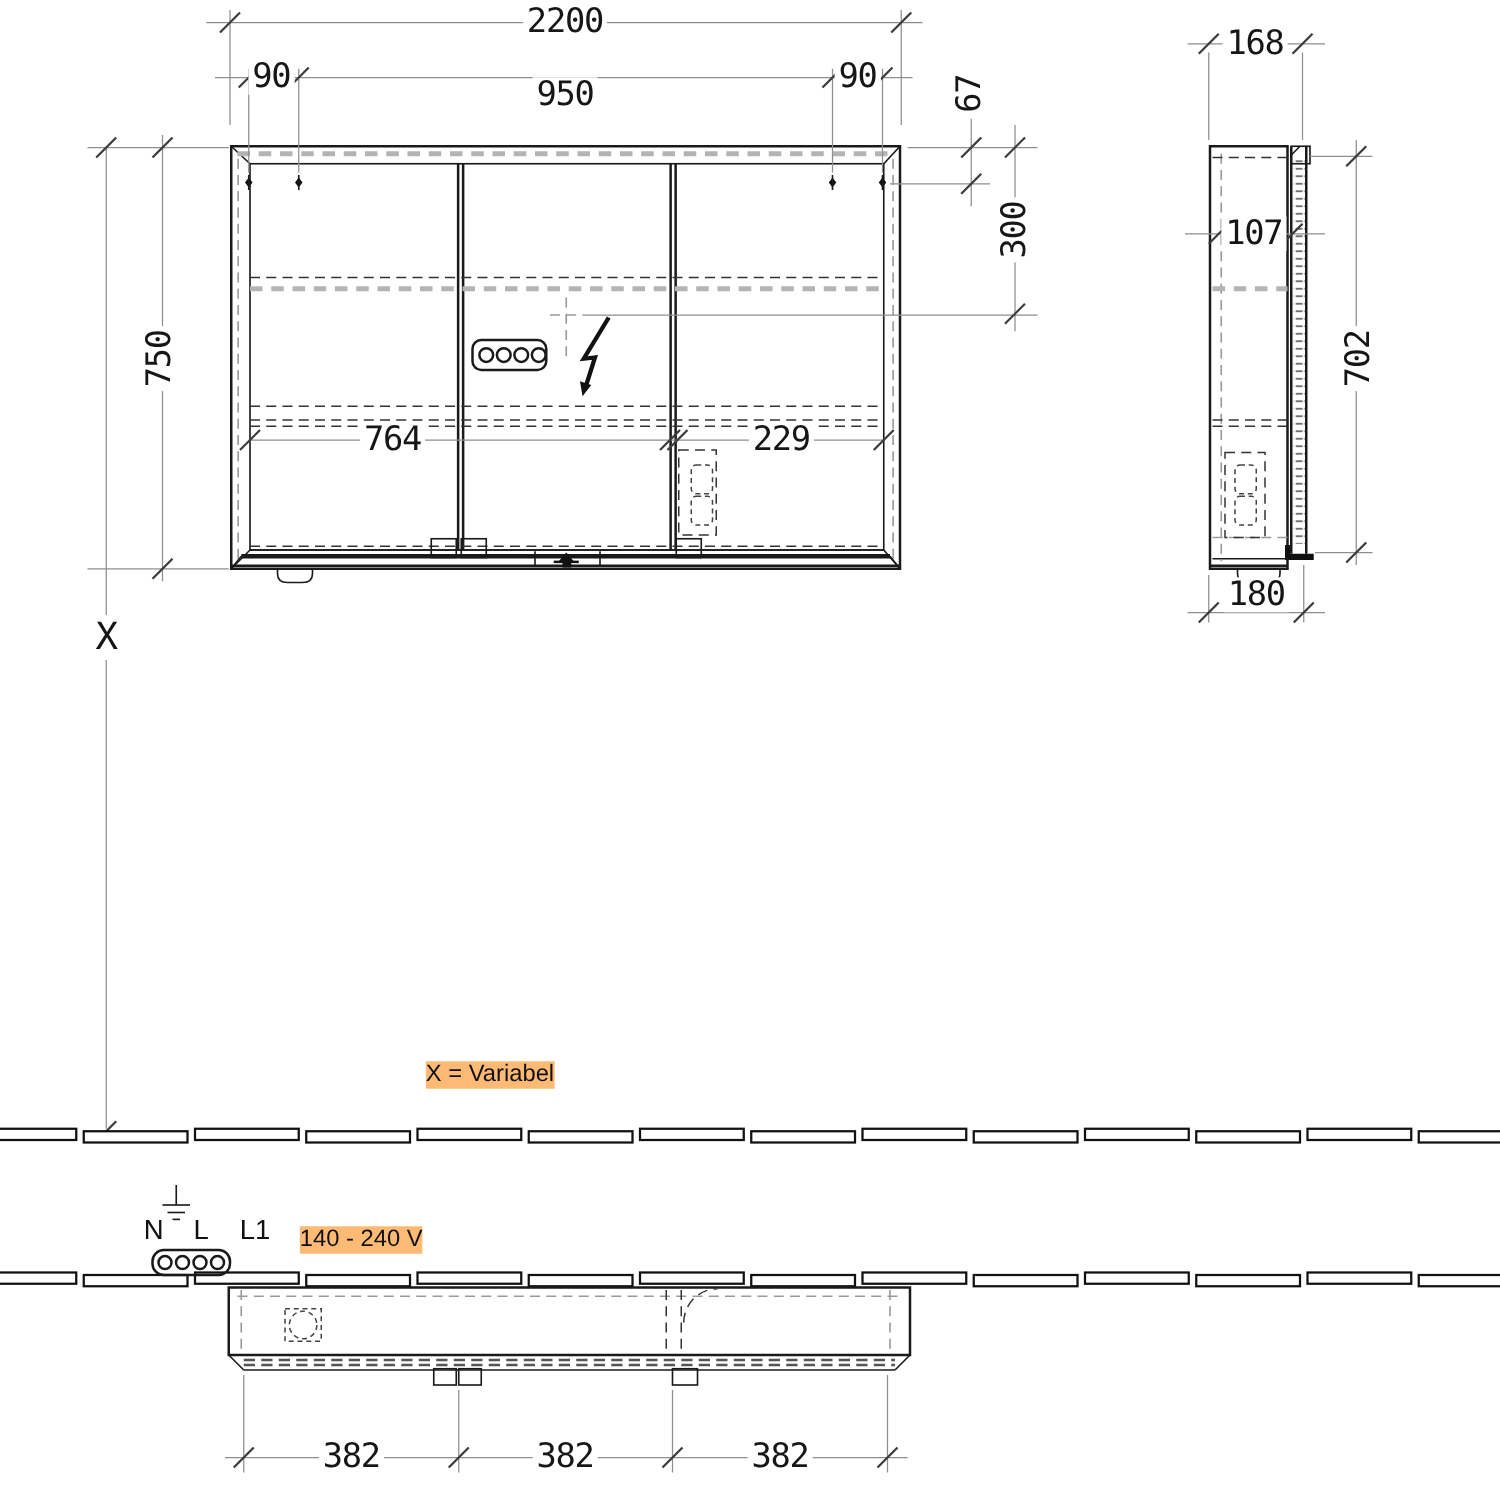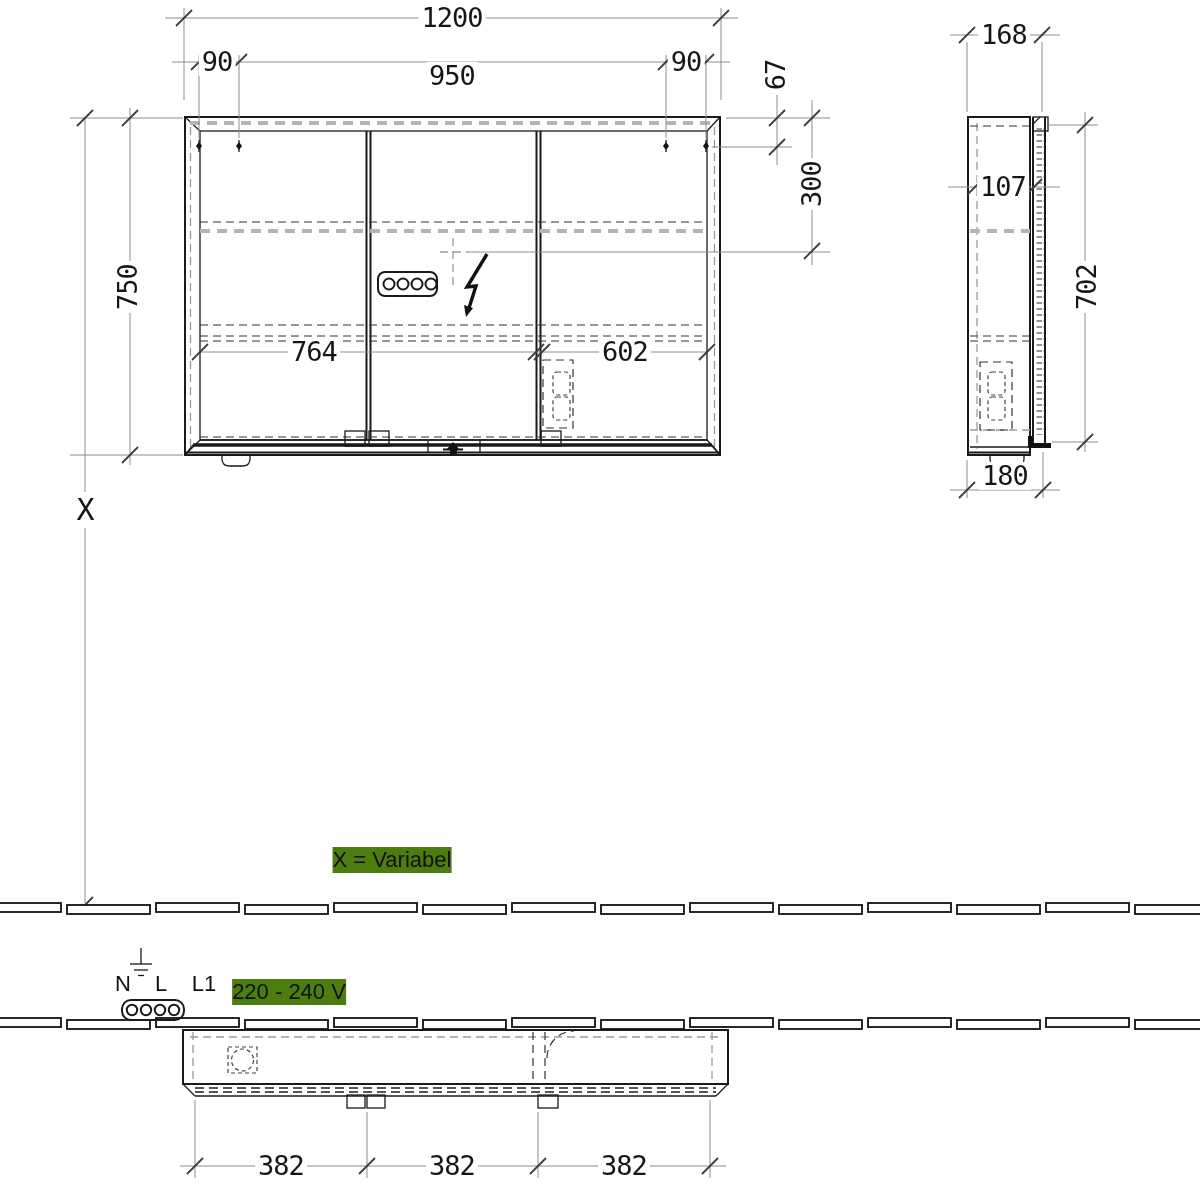--- a/index.html
+++ b/index.html
@@ -22,21 +22,21 @@
   .hl  { stroke:#555; stroke-width:2; fill:none; stroke-dasharray:9 5; }
 
   
   .dim-label { position:absolute; transform:translate(-50%,-50%); background:#fff;
                padding:0 3px; font-size:27px; line-height:1.05; color:#161616;
                letter-spacing:-1px; white-space:nowrap; }
   .rot { transform:translate(-50%,-50%) rotate(-90deg); }
 
   
   .note { position:absolute; transform:translate(-50%,-50%); font-family:"Liberation Sans", sans-serif;
-          font-size:22px; color:#111; white-space:nowrap; background:#4d7c0f; }
+          font-size:19px; color:#111; white-space:nowrap; background:#fdba74; }
   .term { font-size:22px; }
 </style>
 </head>
 <body>
 
 <div id="canvas">
 
 <svg width="1200" height="1200" viewBox="0 0 1200 1200">
   <defs>
     <pattern id="hh" width="7" height="6" patternUnits="userSpaceOnUse">
@@ -288,38 +288,38 @@
     <g>
       <rect x="122" y="1000" width="62" height="20" rx="9" class="k" stroke-width="1.8"></rect>
       <circle cx="132" cy="1010" r="5.2" class="k" stroke-width="1.6"></circle>
       <circle cx="146" cy="1010" r="5.2" class="k" stroke-width="1.6"></circle>
       <circle cx="160" cy="1010" r="5.2" class="k" stroke-width="1.6"></circle>
       <circle cx="174" cy="1010" r="5.2" class="k" stroke-width="1.6"></circle>
     </g>
   </g>
 </svg>
 
-  <div class="dim-label" style="left:452px;top:18px">1200</div>
+  <div class="dim-label" style="left:452px;top:18px">2200</div>
   <div class="dim-label" style="left:217px;top:62px">90</div>
   <div class="dim-label" style="left:452px;top:76px">950</div>
   <div class="dim-label" style="left:686px;top:62px">90</div>
   <div class="dim-label rot" style="left:776px;top:75px">67</div>
   <div class="dim-label rot" style="left:812px;top:184px">300</div>
   <div class="dim-label rot" style="left:128px;top:287px">750</div>
   <div class="dim-label" style="left:314px;top:352px">764</div>
-  <div class="dim-label" style="left:625px;top:352px">602</div>
+  <div class="dim-label" style="left:625px;top:352px">229</div>
   <div class="dim-label" style="left:85px;top:510px;font-size:30px">X</div>
 
   <div class="dim-label" style="left:1004px;top:35px">168</div>
   <div class="dim-label" style="left:1003px;top:187px">107</div>
   <div class="dim-label rot" style="left:1087px;top:287px">702</div>
   <div class="dim-label" style="left:1005px;top:476px">180</div>
 
   <div class="dim-label" style="left:281px;top:1166px">382</div>
   <div class="dim-label" style="left:452px;top:1166px">382</div>
   <div class="dim-label" style="left:624px;top:1166px">382</div>
 
   <div class="note" style="left:392px;top:860px">X = Variabel</div>
   <div class="note term" style="left:123px;top:984px;background:transparent">N</div>
   <div class="note term" style="left:161px;top:984px;background:transparent">L</div>
   <div class="note term" style="left:204px;top:984px;background:transparent">L1</div>
-  <div class="note" style="left:289px;top:992px">220 - 240 V</div>
+  <div class="note" style="left:289px;top:992px">140 - 240 V</div>
 </div>
 
 </body></html>

